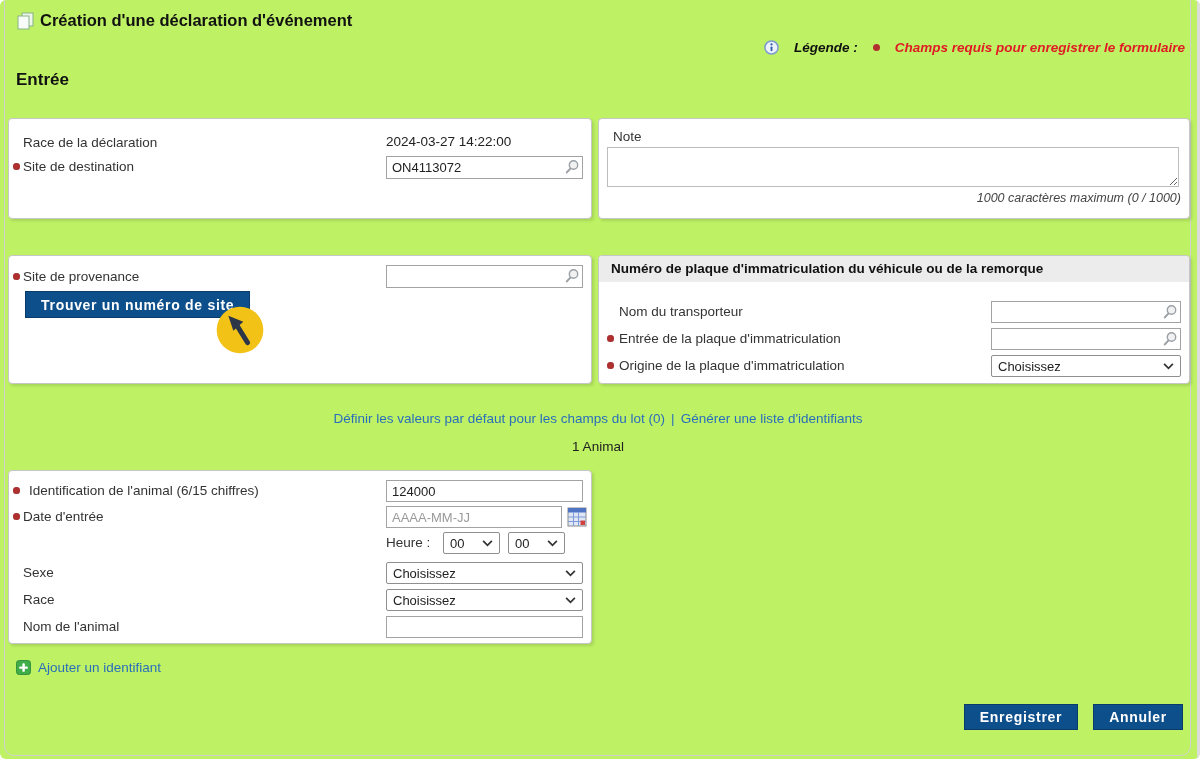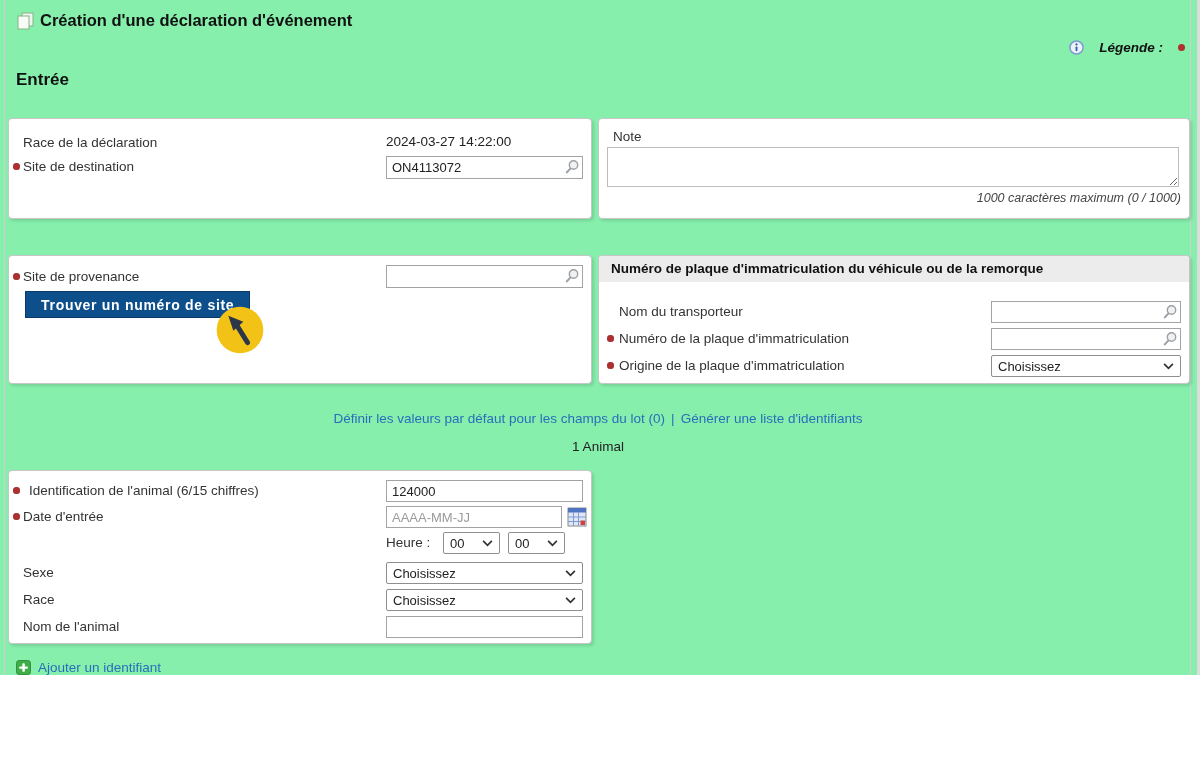--- a/index.html
+++ b/index.html
@@ -1,17 +1,17 @@
 <!DOCTYPE html>
 <html><head>
 <meta charset="utf-8">
 <style>
   html,body{margin:0;padding:0;background:#fff;}
-  .screen{position:relative;width:1200px;height:675px;background:#86efac;overflow:hidden;
-          font-family:"Liberation Sans",sans-serif;color:#222;}
+  .screen{position:relative;width:1200px;height:759px;background:#bef264;overflow:hidden;
+          font-family:"Liberation Sans",sans-serif;color:#222;border-radius:6px;}
   .frame{position:absolute;left:4px;top:-8px;width:1185px;height:762px;
          border:1px solid #cfcfcf;border-radius:10px;pointer-events:none;}
   .scroll-strip{position:absolute;right:0;top:0;width:3px;height:100%;background:#dcdcdc;}
   .page-title{position:absolute;left:40px;top:11px;font-size:16.5px;font-weight:bold;color:#111;margin:0;}
   .doc-icon{position:absolute;left:16px;top:12px;width:19px;height:19px;}
   .legend{position:absolute;top:40px;right:15px;display:flex;align-items:center;gap:15px;font-size:13.5px;}
   .legend-label{font-weight:bold;font-style:italic;color:#111;}
   .legend-required{font-weight:bold;font-style:italic;color:#e01b24;}
   .info-icon{width:15px;height:15px;cursor:pointer;}
   .reqdot{position:absolute;width:7px;height:7px;border-radius:50%;background:#b03030;
@@ -68,20 +68,21 @@
   <h1 class="page-title">Création d'une déclaration d'événement</h1>
 
   <div class="legend">
     <svg class="info-icon" viewBox="0 0 16 16">
       <circle cx="8" cy="8" r="7" fill="#eef3fb" stroke="#7d9bd1" stroke-width="1.6"></circle>
       <circle cx="8" cy="4.7" r="1.2" fill="#2f5faa"></circle>
       <rect x="7" y="6.8" width="2" height="5.2" rx="1" fill="#2f5faa"></rect>
     </svg>
     <span class="legend-label">Légende :</span>
     <span class="reqdot-inline"></span>
+    <span class="legend-required">Champs requis pour enregistrer le formulaire</span>
   </div>
 
   <h2 class="section-title">Entrée</h2>
 
   <div class="box" style="left:8px;top:118px;width:582px;height:99px">
     <div class="flabel" style="left:14px;top:16px">Race de la déclaration</div>
     <div class="fvalue" style="left:377px;top:15px">2024-03-27 14:22:00</div>
     <span class="reqdot" style="left:4px;top:44px"></span>
     <div class="flabel" style="left:14px;top:40px">Site de destination</div>
     <div class="inpwrap" style="left:377px;top:37px;width:197px">
@@ -124,21 +125,21 @@
     <div class="box-header">Numéro de plaque d'immatriculation du véhicule ou de la remorque</div>
     <div class="flabel" style="left:20px;top:48px">Nom du transporteur</div>
     <div class="inpwrap" style="left:392px;top:45px;width:190px;height:22px">
       <input class="inp" value="" style="">
       <svg class="mag" viewBox="0 0 16 16">
         <circle cx="9.5" cy="6" r="4.2" fill="#f1f1f1" stroke="#9aa0a6" stroke-width="1.4"></circle>
         <line x1="6.3" y1="9.6" x2="2.8" y2="13.4" stroke="#9aa0a6" stroke-width="2" stroke-linecap="round"></line>
       </svg>
     </div>
     <span class="reqdot" style="left:8px;top:79px"></span>
-    <div class="flabel" style="left:20px;top:75px">Numéro de la plaque d'immatriculation</div>
+    <div class="flabel" style="left:20px;top:75px">Entrée de la plaque d'immatriculation</div>
     <div class="inpwrap" style="left:392px;top:72px;width:190px;height:22px">
       <input class="inp" value="" style="">
       <svg class="mag" viewBox="0 0 16 16">
         <circle cx="9.5" cy="6" r="4.2" fill="#f1f1f1" stroke="#9aa0a6" stroke-width="1.4"></circle>
         <line x1="6.3" y1="9.6" x2="2.8" y2="13.4" stroke="#9aa0a6" stroke-width="2" stroke-linecap="round"></line>
       </svg>
     </div>
     <span class="reqdot" style="left:8px;top:106px"></span>
     <div class="flabel" style="left:20px;top:102px">Origine de la plaque d'immatriculation</div>
     <div class="sel" style="left:392px;top:99px;width:190px">

